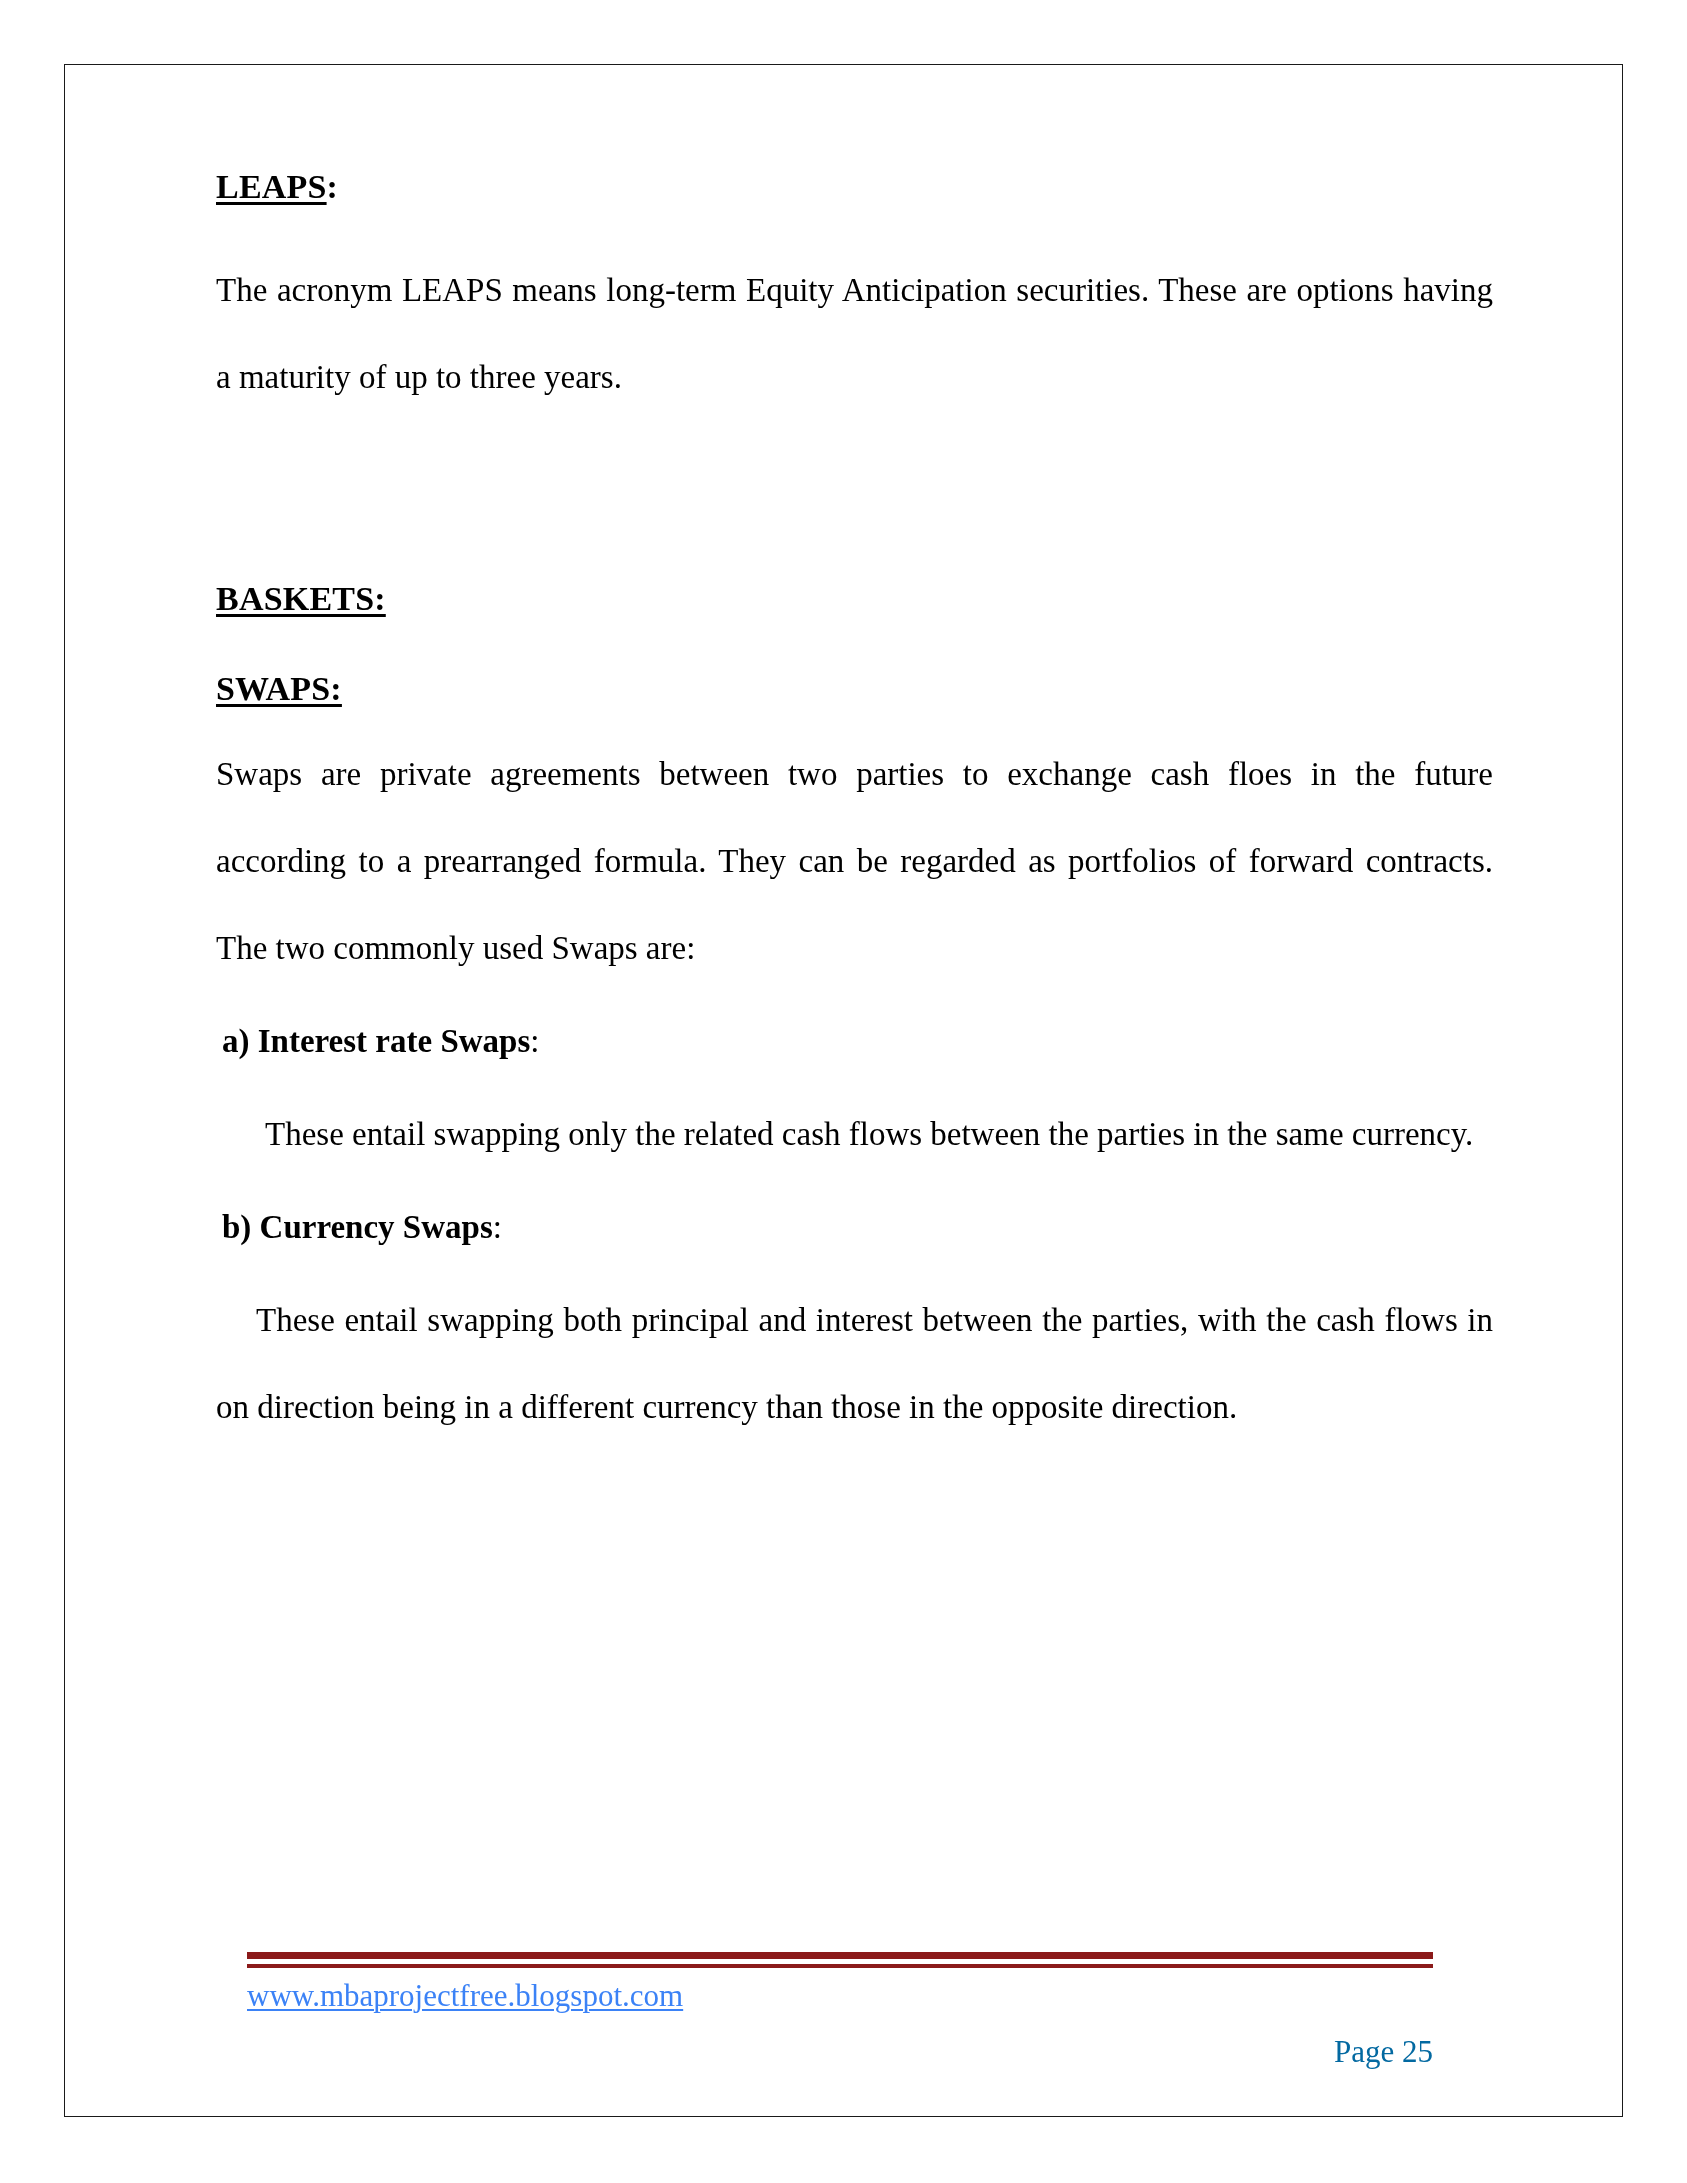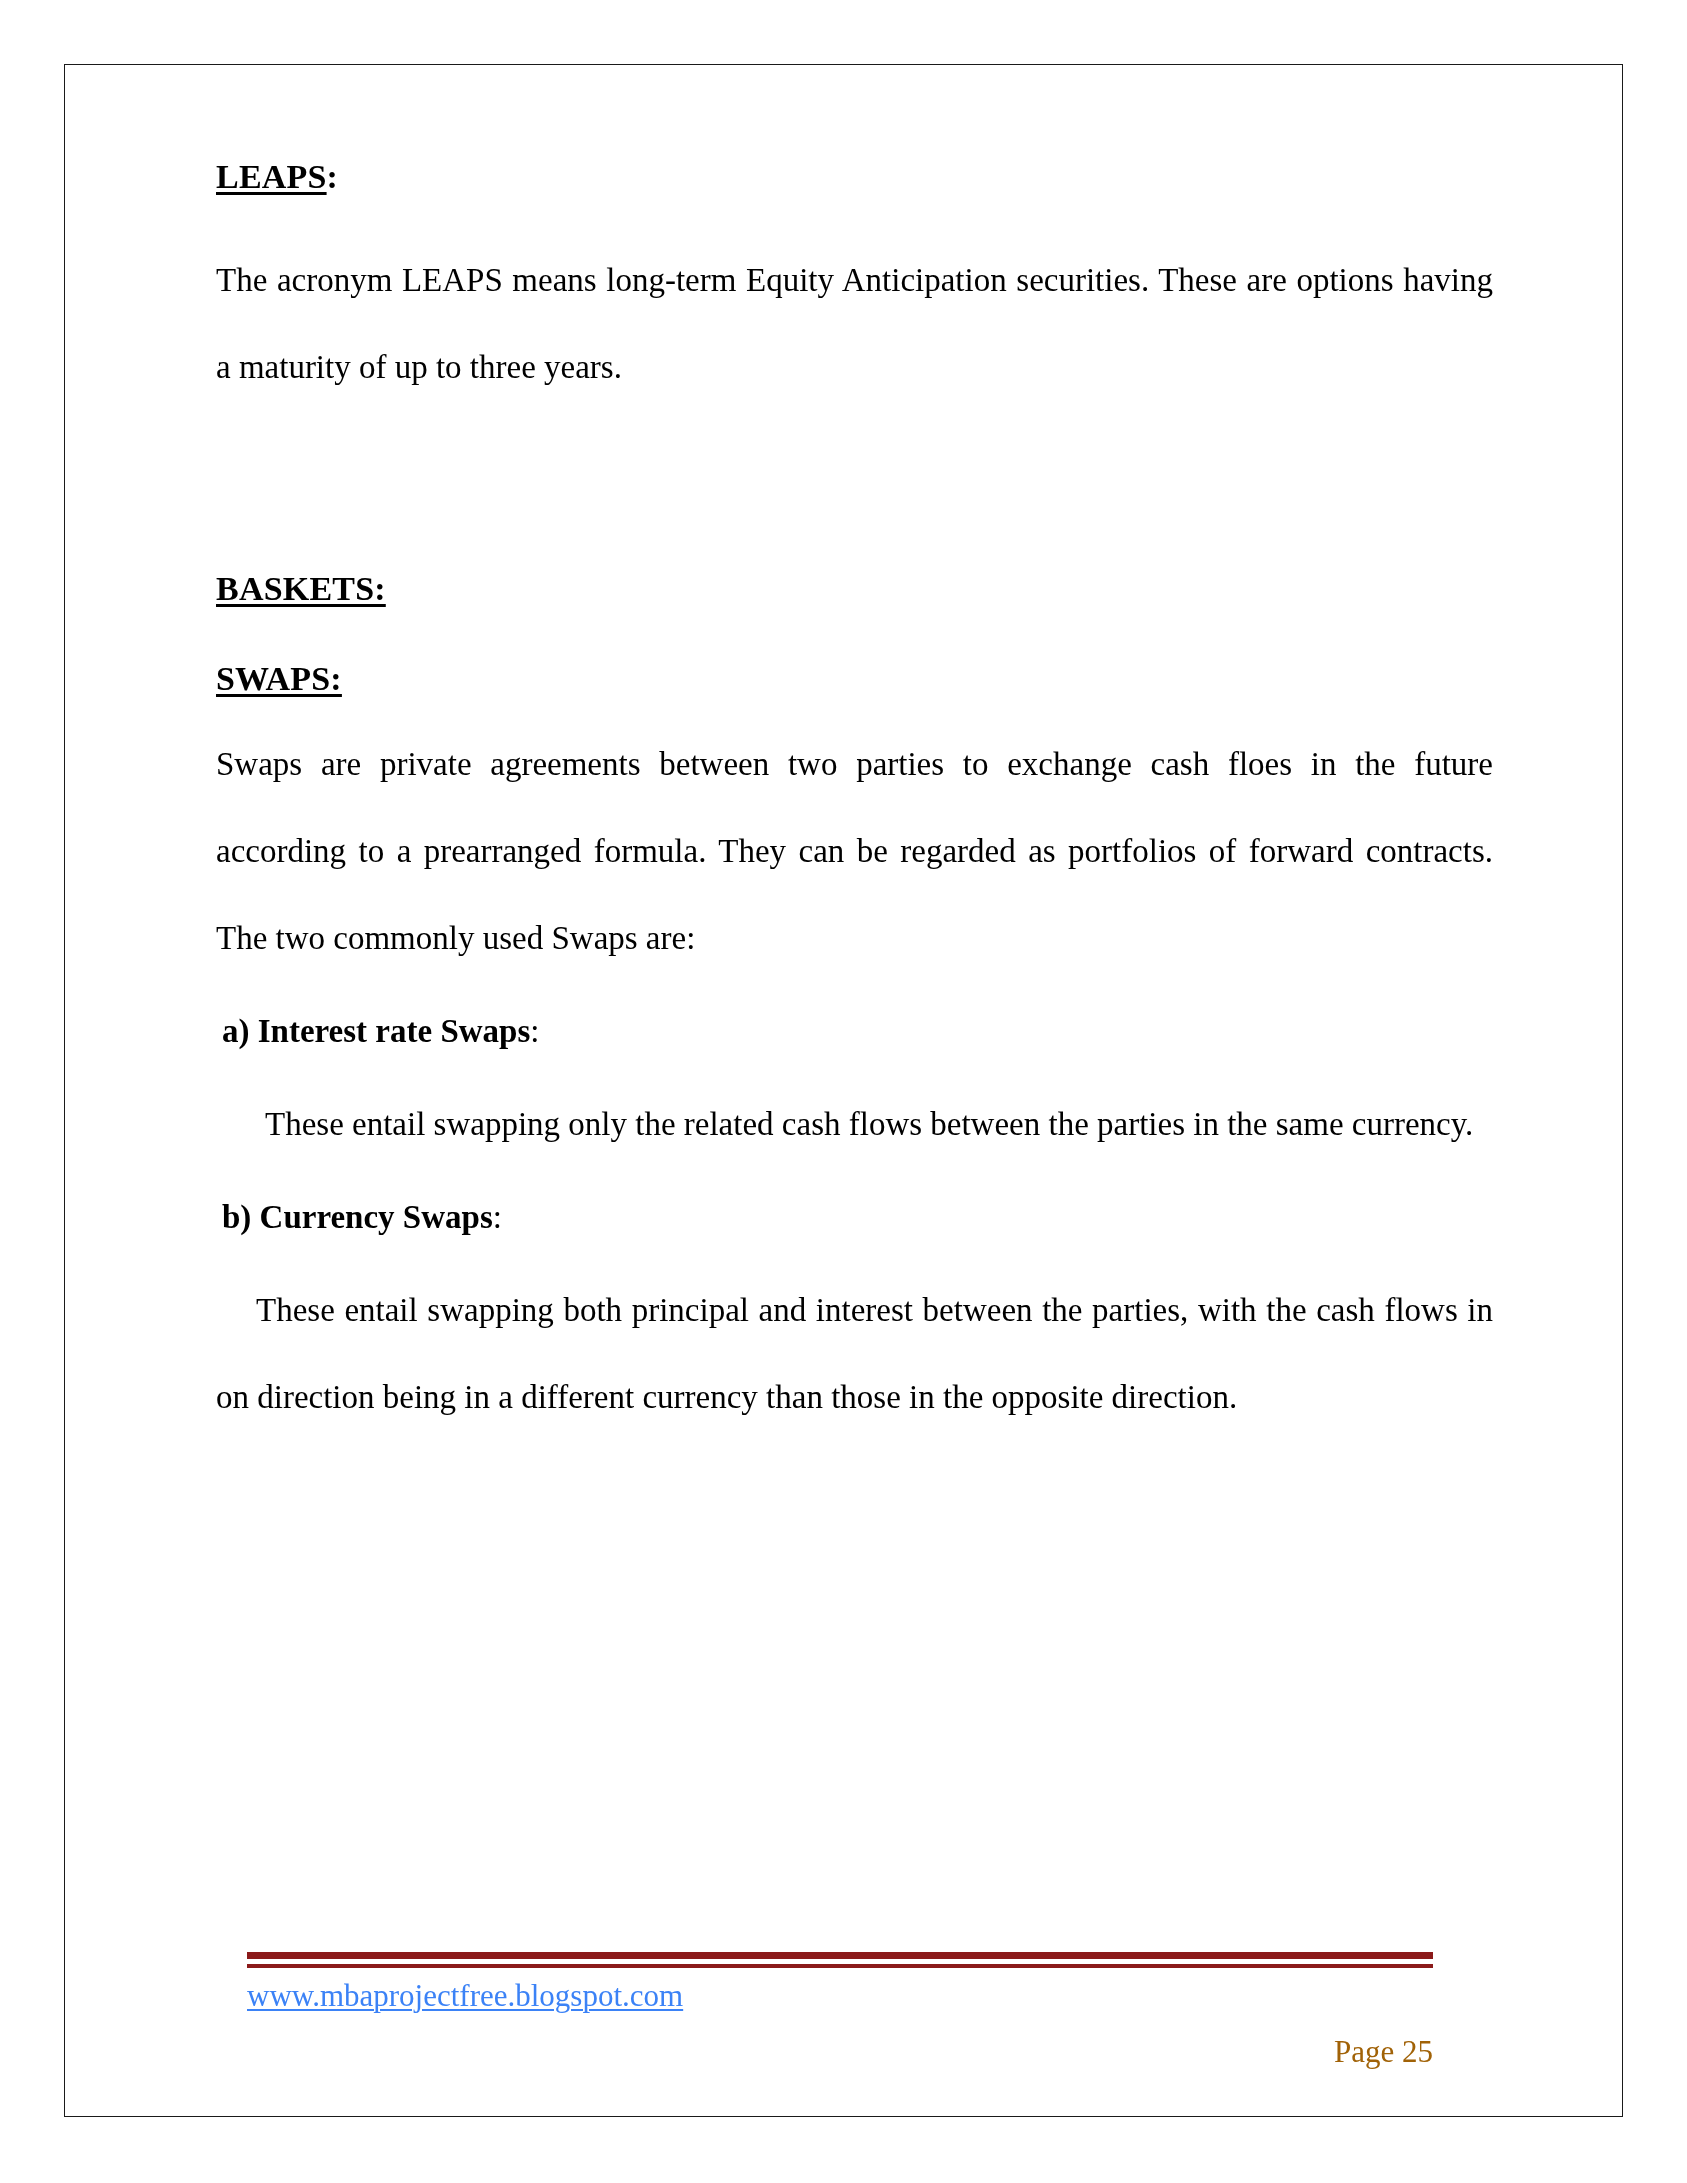--- a/index.html
+++ b/index.html
@@ -34,21 +34,21 @@
     position: absolute;
     left: 0.8px; top: 0.8px; right: 0.8px; bottom: 0.8px;
     border: 0.8px solid #ffffff;
     box-sizing: border-box;
   }
 
   
   .content {
     position: absolute;
     left: 216px;
-    top: 160px;
+    top: 170px;
     width: 1277px;
   }
 
   .h-section {
     font-size: 34px;
     font-weight: bold;
     color: #000000;
     line-height: 1.0;
     margin: 0 0 43px 0;
     letter-spacing: 0.2px;
@@ -114,21 +114,21 @@
     text-decoration: underline;
     text-underline-offset: 3.3px;
     text-decoration-thickness: 1.6px;
     line-height: 1.1;
   }
   .footer-page {
     position: absolute;
     right: 0;
     top: 82px;
     font-size: 31px;
-    color: #a16207;
+    color: #0369a1;
     text-align: right;
     white-space: nowrap;
   }
 </style>
 </head>
 <body>
 
 <div class="page">
 
   <div class="page-frame"></div>

